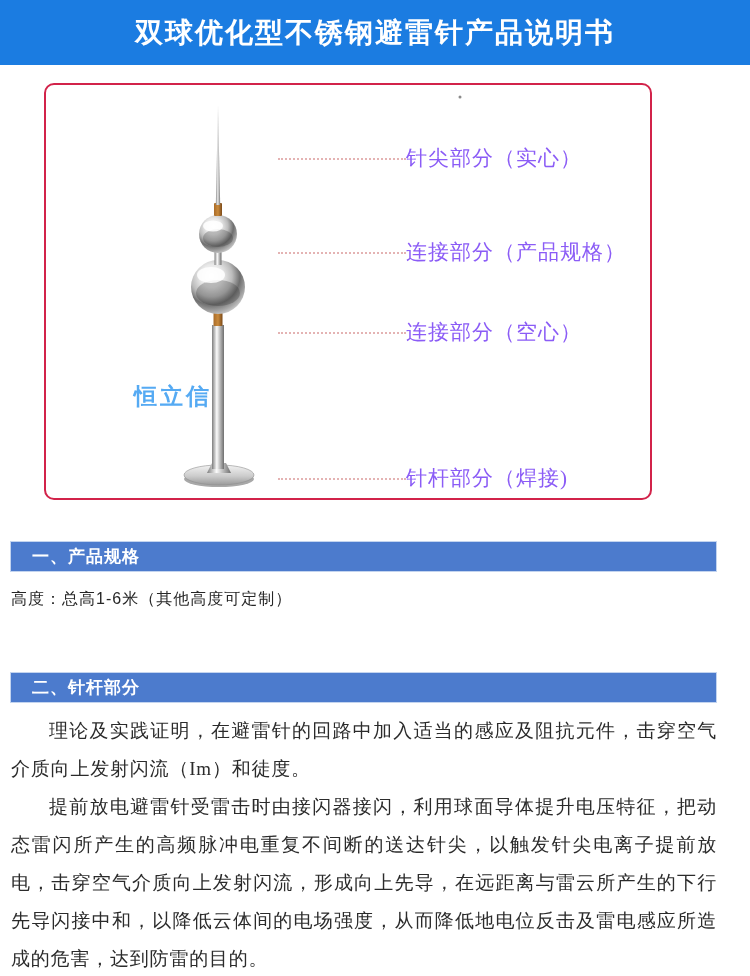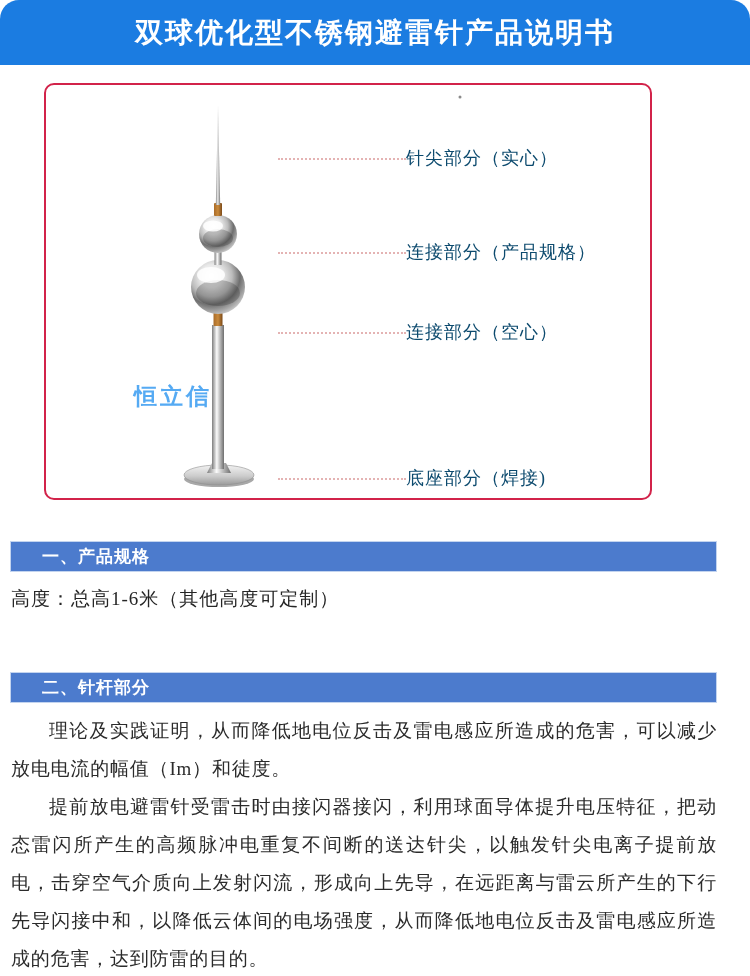--- a/index.html
+++ b/index.html
@@ -1,19 +1,18 @@
 <!DOCTYPE html>
 <html lang="zh"><head>
 <meta charset="utf-8">
 <style>
   html,body{margin:0;padding:0;background:#ffffff;}
   .page{
     position:relative;width:750px;height:976px;overflow:hidden;background:#ffffff;
     font-family:"Liberation Sans","DejaVu Sans",sans-serif;
-    border-radius:19px;
   }
   
   .banner{
     position:absolute;left:0;top:0;width:750px;height:65px;
     background:#1b7ce1;color:#ffffff;
     display:flex;align-items:center;justify-content:center;
   }
   .banner h1{
     margin:0;font-size:28px;font-weight:bold;letter-spacing:2px;
     font-family:"Liberation Sans","DejaVu Sans",sans-serif;
@@ -32,38 +31,38 @@
     text-shadow:0 0 2px rgba(255,255,255,0.9);
     font-family:"Liberation Sans","DejaVu Sans",sans-serif;
   }
   .label-row{position:absolute;height:20px;}
   .leader-line{
     position:absolute;left:232px;width:128px;height:0;
     border-top:2px dotted #e4b3b3;
   }
   .part-label{
     position:absolute;left:360px;width:240px;height:20px;line-height:20px;
-    font-size:18px;color:#0c4a6e;letter-spacing:1px;
+    font-size:21px;color:#8b5cf6;letter-spacing:1px;
     font-family:"Liberation Serif","DejaVu Serif",serif;
     white-space:nowrap;
   }
   
   .section-bar{
     position:absolute;left:10px;width:707px;height:31px;
     box-sizing:border-box;background:#4c7bcd;border:1px solid #c3d4ef;
     color:#ffffff;font-size:17px;font-weight:bold;
-    line-height:29px;padding-left:31px;letter-spacing:1px;
+    line-height:29px;padding-left:21px;letter-spacing:1px;
   }
   .bar-spec{top:541px;}
   .bar-principle{top:672px;}
   
   .spec-text{
     position:absolute;left:11px;top:581px;width:730px;
-    font-size:19px;line-height:36px;color:#262626;letter-spacing:1px;
-    font-family:Liberation Serif, serif;
+    font-size:16px;line-height:36px;color:#262626;letter-spacing:1px;
+    font-family:Liberation Sans, sans-serif;
   }
   
   .body-text{
     position:absolute;left:11px;top:712px;width:706px;
     font-size:19px;line-height:38px;color:#2b2b2b;letter-spacing:0.8px;
     text-align:justify;
     font-family:"Liberation Serif","DejaVu Serif",serif;
   }
   .body-text p{margin:0;text-indent:38px;}
 </style>
@@ -146,30 +145,30 @@
     <div class="label-row" style="top:157px;">
       <span class="leader-line" style="top:10px;"></span>
       <span class="part-label">连接部分（产品规格）</span>
     </div>
     <div class="label-row" style="top:237px;">
       <span class="leader-line" style="top:10px;"></span>
       <span class="part-label">连接部分（空心）</span>
     </div>
     <div class="label-row" style="top:383px;">
       <span class="leader-line" style="top:10px;"></span>
-      <span class="part-label">底座部分（焊接)</span>
+      <span class="part-label">针杆部分（焊接)</span>
     </div>
   </div>
 
   <div class="section-bar bar-spec">一、产品规格</div>
 
   <div class="spec-text">
     <div>高度：总高1-6米（其他高度可定制）</div>
   </div>
 
   <div class="section-bar bar-principle">二、针杆部分</div>
 
   <div class="body-text">
-    <p>理论及实践证明，从而降低地电位反击及雷电感应所造成的危害，可以减少放电电流的幅值（Im）和徒度。</p>
+    <p>理论及实践证明，在避雷针的回路中加入适当的感应及阻抗元件，击穿空气介质向上发射闪流（Im）和徒度。</p>
     <p>提前放电避雷针受雷击时由接闪器接闪，利用球面导体提升电压特征，把动态雷闪所产生的高频脉冲电重复不间断的送达针尖，以触发针尖电离子提前放电，击穿空气介质向上发射闪流，形成向上先导，在远距离与雷云所产生的下行先导闪接中和，以降低云体间的电场强度，从而降低地电位反击及雷电感应所造成的危害，达到防雷的目的。</p>
   </div>
 
 </div>
 
 </body></html>

